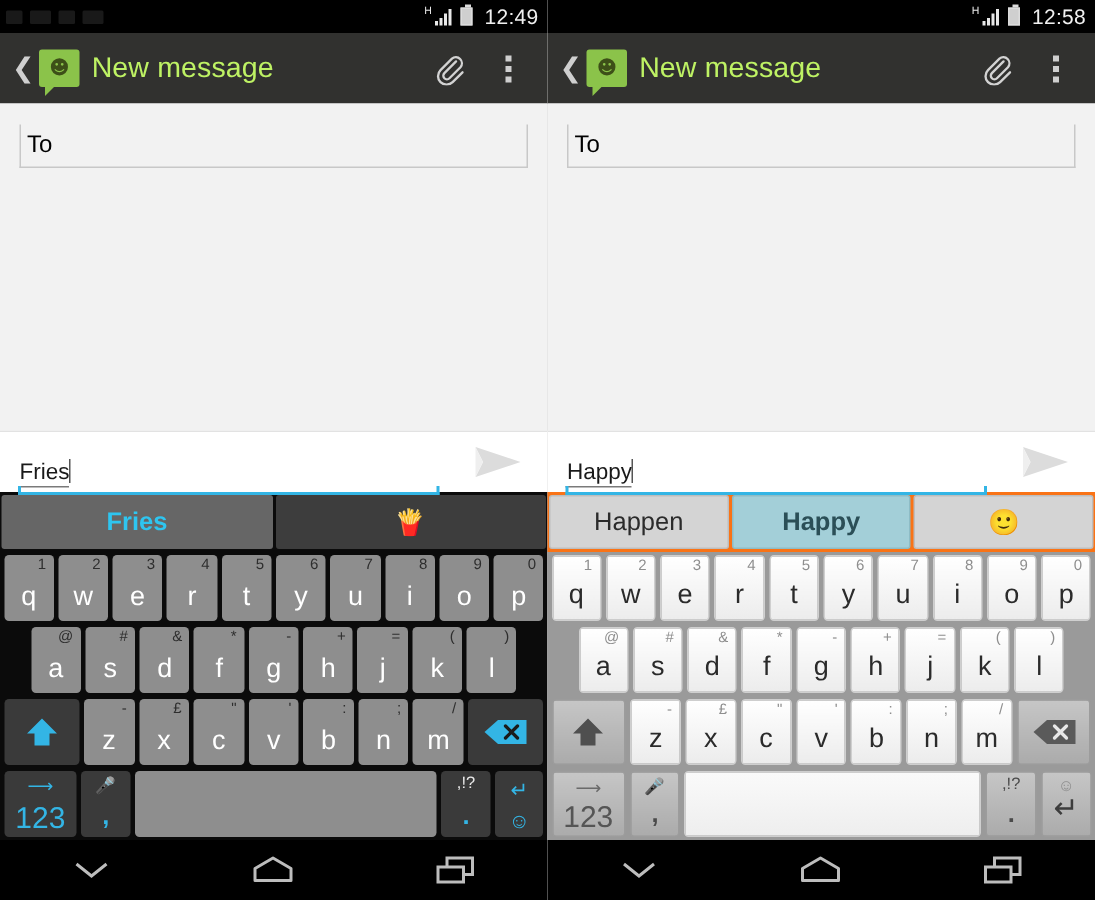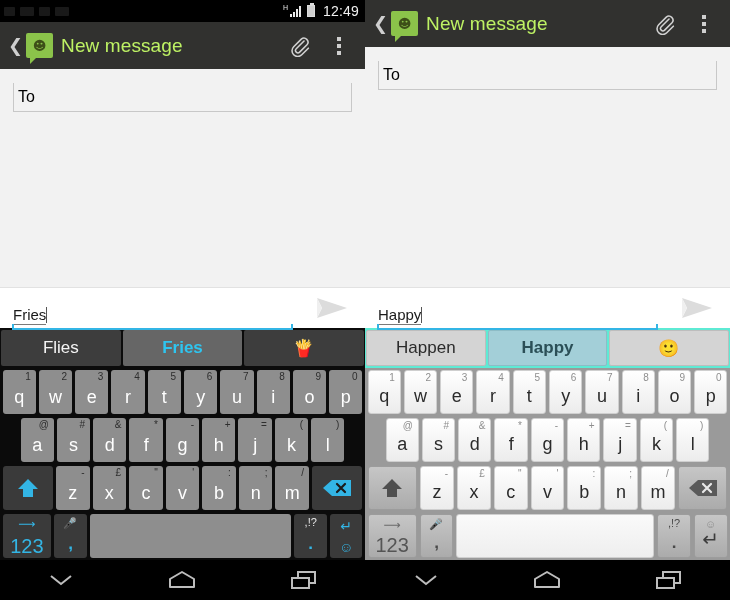--- a/index.html
+++ b/index.html
@@ -70,21 +70,21 @@
   .kb-dark .sugg{background:#3d3d3d;color:#f5f5f5;}
   .kb-dark .sugg.sel{background:#666666;color:#2ec5f0;font-weight:bold;}
   .kb-dark .sugg.emojicell{background:#3d3d3d;}
   .kb-dark .key{background:#8e8e8e;color:#fff;}
   .kb-dark .key .alt{color:#2e2e2e;}
   .kb-dark .key.space{background:#8e8e8e;}
   .kb-dark .key.dark{background:#3a3a3a;color:#e8e8e8;}
 
   
   .kb-light{background:#9a9a9a;}
-  .kb-light .suggbar{background:#5eead4;}
+  .kb-light .suggbar{background:#f97316;}
   .kb-light .sugg{background:#d4d4d4;color:#2b2b2b;border:1px solid #bdbdbd;box-sizing:border-box;}
   .kb-light .sugg.sel{background:#a3cfd8;color:#2b4f57;font-weight:bold;border-color:#8dbcc6;}
   .kb-light .key{background:#fbfbfb;background:linear-gradient(#ffffff,#ececec);color:#2b2b2b;border:1px solid #cfcfcf;box-sizing:border-box;}
   .kb-light .key .alt{color:#8e8e8e;}
   .kb-light .key.space{background:linear-gradient(#fafafa,#eeeeee);}
   .kb-light .key.dark{background:linear-gradient(#c6c6c6,#ababab);color:#3d3d3d;border-color:#9c9c9c;}
   .kb-light .fnnum{color:#555;}
 
   .fnnum{font-size:20px;line-height:16px;}
   .kb-dark .fnnum{color:#33b5e5;}
@@ -178,21 +178,20 @@
       <div class="sendbtn">
         <svg width="40" height="26" viewBox="0 0 40 26">
             <path d="M4 3 L34 13 L4 23 L9 13 Z" fill="#dcdcdc"></path>
             <path d="M4 3 L9 13 L4 23 Z" fill="#efefef"></path>
           </svg>
       </div>
     </div>
 
     <div class="keyboard kb-dark">
       <div class="suggbar">
-        <div class="sugg">Flies</div>
         <div class="sugg sel">Fries</div>
         <div class="sugg emojicell emoji">🍟</div>
       </div>
 
       <div class="krow">
         <div class="key">
             <span class="alt">1</span>
             <span>q</span>
           </div>
         <div class="key">
@@ -352,20 +351,34 @@
         <svg width="34" height="24" viewBox="0 0 34 24">
             <rect x="11" y="4" width="17" height="11" fill="none" stroke="#bdbdbd" stroke-width="2"></rect>
             <rect x="5" y="10" width="17" height="10" fill="#000" stroke="#bdbdbd" stroke-width="2"></rect>
           </svg>
       </div>
     </div>
   </div>
 
   <div class="phone right">
 
+    <div class="statusbar">
+      <div class="sb-left"></div>
+      <div class="sb-icons">
+        <span class="hspeed">H</span>
+        <span class="signal">
+            <i></i>
+            <i></i>
+            <i></i>
+            <i></i>
+          </span>
+        <span class="battery"></span>
+        <span class="clock">12:58</span>
+      </div>
+    </div>
 
     <div class="actionbar">
       <span class="ab-back">❮</span>
       <span class="applogo">
           <span class="face">☻</span>
         </span>
       <span class="ab-title">New message</span>
       <span class="ab-btn">
         <svg width="22" height="22" viewBox="0 0 24 24">
             <path d="M17.5 6.5 9 15a2.6 2.6 0 0 0 3.7 3.7l8-8a4.4 4.4 0 0 0-6.2-6.2l-8.3 8.3a6.2 6.2 0 0 0 8.8 8.8l7.2-7.2" fill="none" stroke="#d2d2d2" stroke-width="1.7" stroke-linecap="round"></path>

